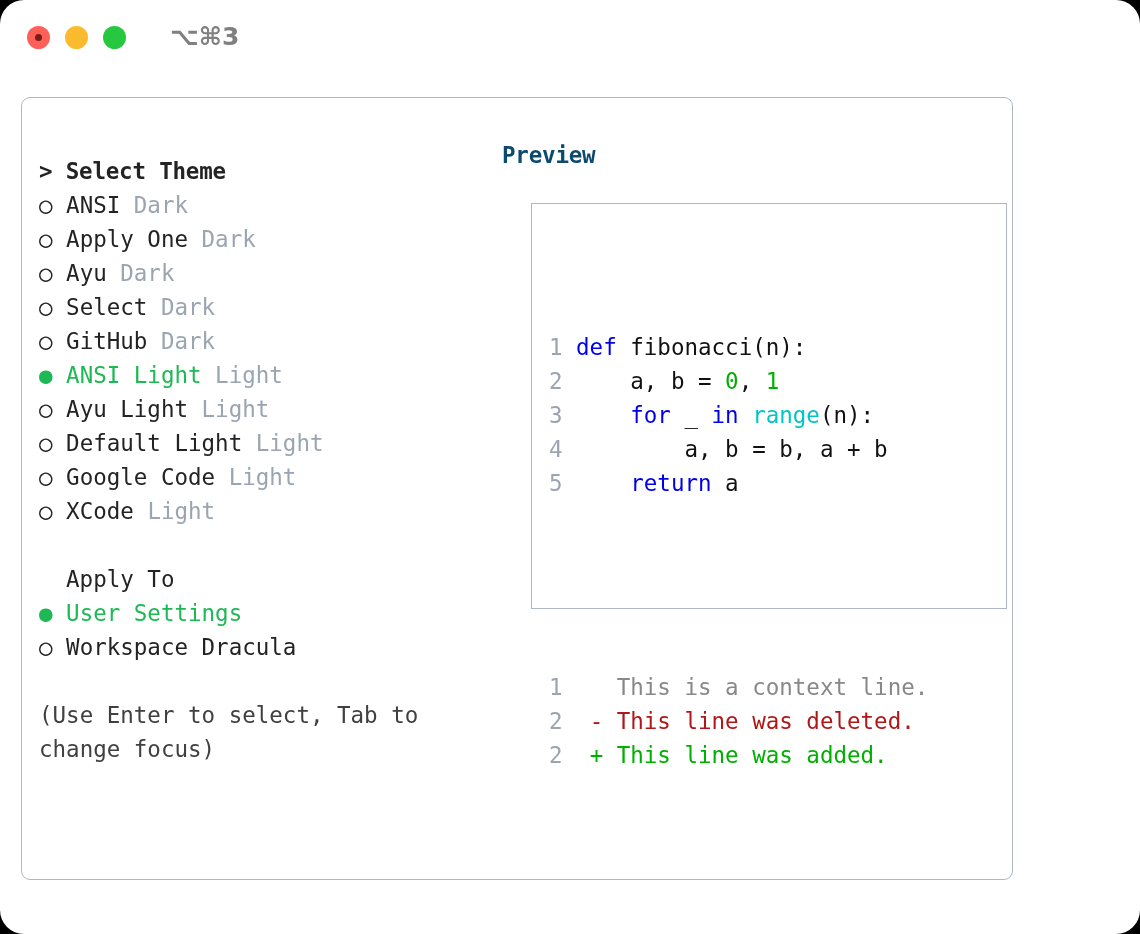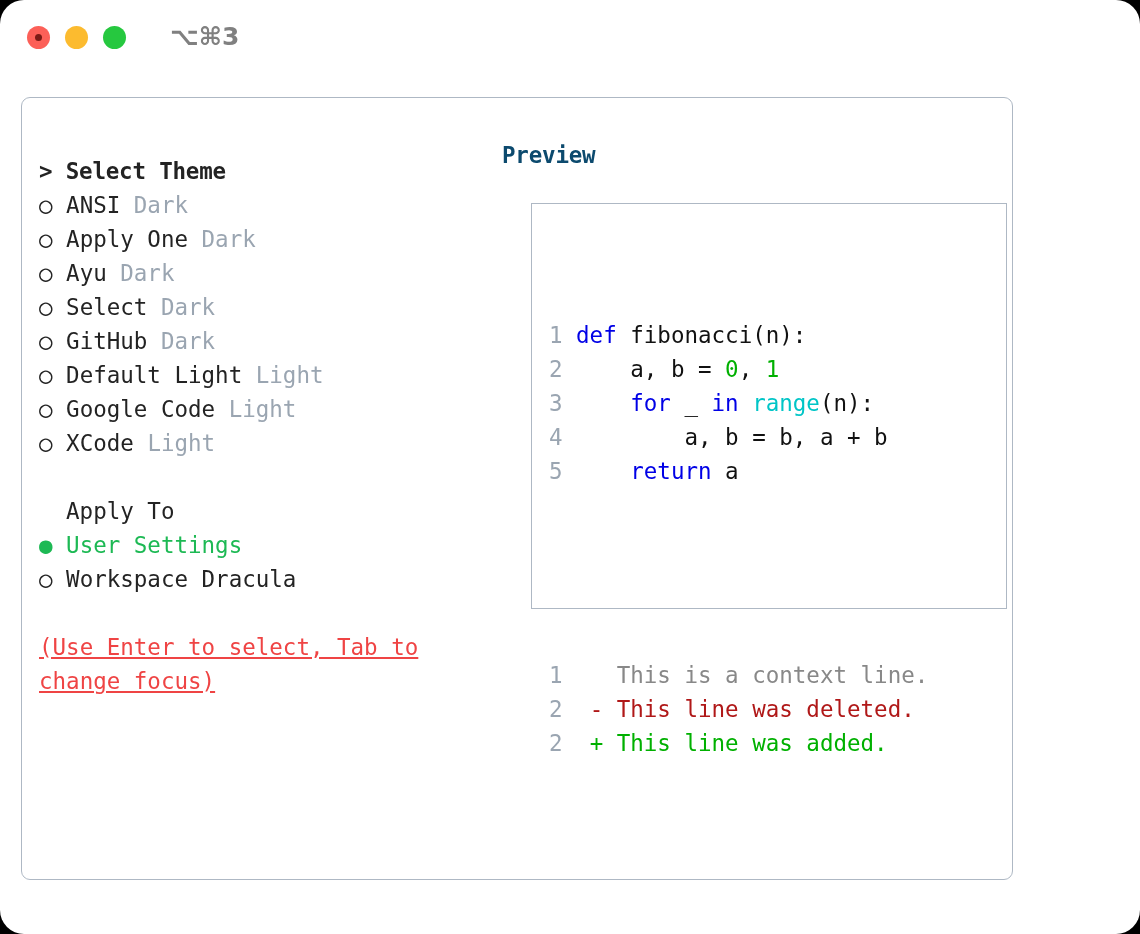--- a/index.html
+++ b/index.html
@@ -119,23 +119,22 @@
   .name.sel { color: #1db954; }
   .category { color: #9aa5b1; }
 
   .section-label {
     color: #232323;
     font-weight: normal;
     text-align: right;
   }
 
   .hint {
-    color: #ef4444;
-    white-space: pre;
-    text-decoration: underline;
+    color: #404040;
+    white-space: pre;
   }
 
   
   .preview-title {
     font-weight: bold;
     color: #0c4a6e;
     letter-spacing: -0.2px;
   }
   .preview-box {
     position: absolute;
@@ -143,21 +142,21 @@
     top: 65px;
     width: 476px;
     height: 406px;
     border: 1.5px solid #aeb8c4;
     background: #ffffff;
     box-sizing: border-box;
   }
   .code {
     position: absolute;
     left: 17px;
-    top: 46px;
+    top: 58px;
     font-family: "DejaVu Sans Mono", "Liberation Mono", monospace;
     font-size: 22.5px;
     line-height: 34px;
     white-space: pre;
   }
   .ln {
     color: #9aa5b1;
     display: inline-block;
     width: 1ch;
     text-align: right;
@@ -190,20 +189,22 @@
     <div class="col-left">
 
       <div class="mono row heading"><span>&gt; </span><span>Select Theme</span></div>
 
       <div id="theme-list">
           <div class="mono row"><span class="marker">○ </span><span class="name">ANSI </span><span class="category">Dark</span></div>
           <div class="mono row"><span class="marker">○ </span><span class="name">Apply One </span><span class="category">Dark</span></div>
           <div class="mono row"><span class="marker">○ </span><span class="name">Ayu </span><span class="category">Dark</span></div>
           <div class="mono row"><span class="marker">○ </span><span class="name">Select </span><span class="category">Dark</span></div>
           <div class="mono row"><span class="marker">○ </span><span class="name">GitHub </span><span class="category">Dark</span></div>
+          <div class="mono row"><span class="marker sel">● </span><span class="name sel">ANSI Light </span><span class="category">Light</span></div>
+          <div class="mono row"><span class="marker">○ </span><span class="name">Ayu Light </span><span class="category">Light</span></div>
           <div class="mono row"><span class="marker">○ </span><span class="name">Default Light </span><span class="category">Light</span></div>
           <div class="mono row"><span class="marker">○ </span><span class="name">Google Code </span><span class="category">Light</span></div>
           <div class="mono row"><span class="marker">○ </span><span class="name">XCode </span><span class="category">Light</span></div>
         </div>
 
       <div class="mono blank"></div>
 
       <div class="mono row"><span class="section-label" style="padding-left:2ch;">Apply To</span></div>
 
       <div id="apply-to-list">

